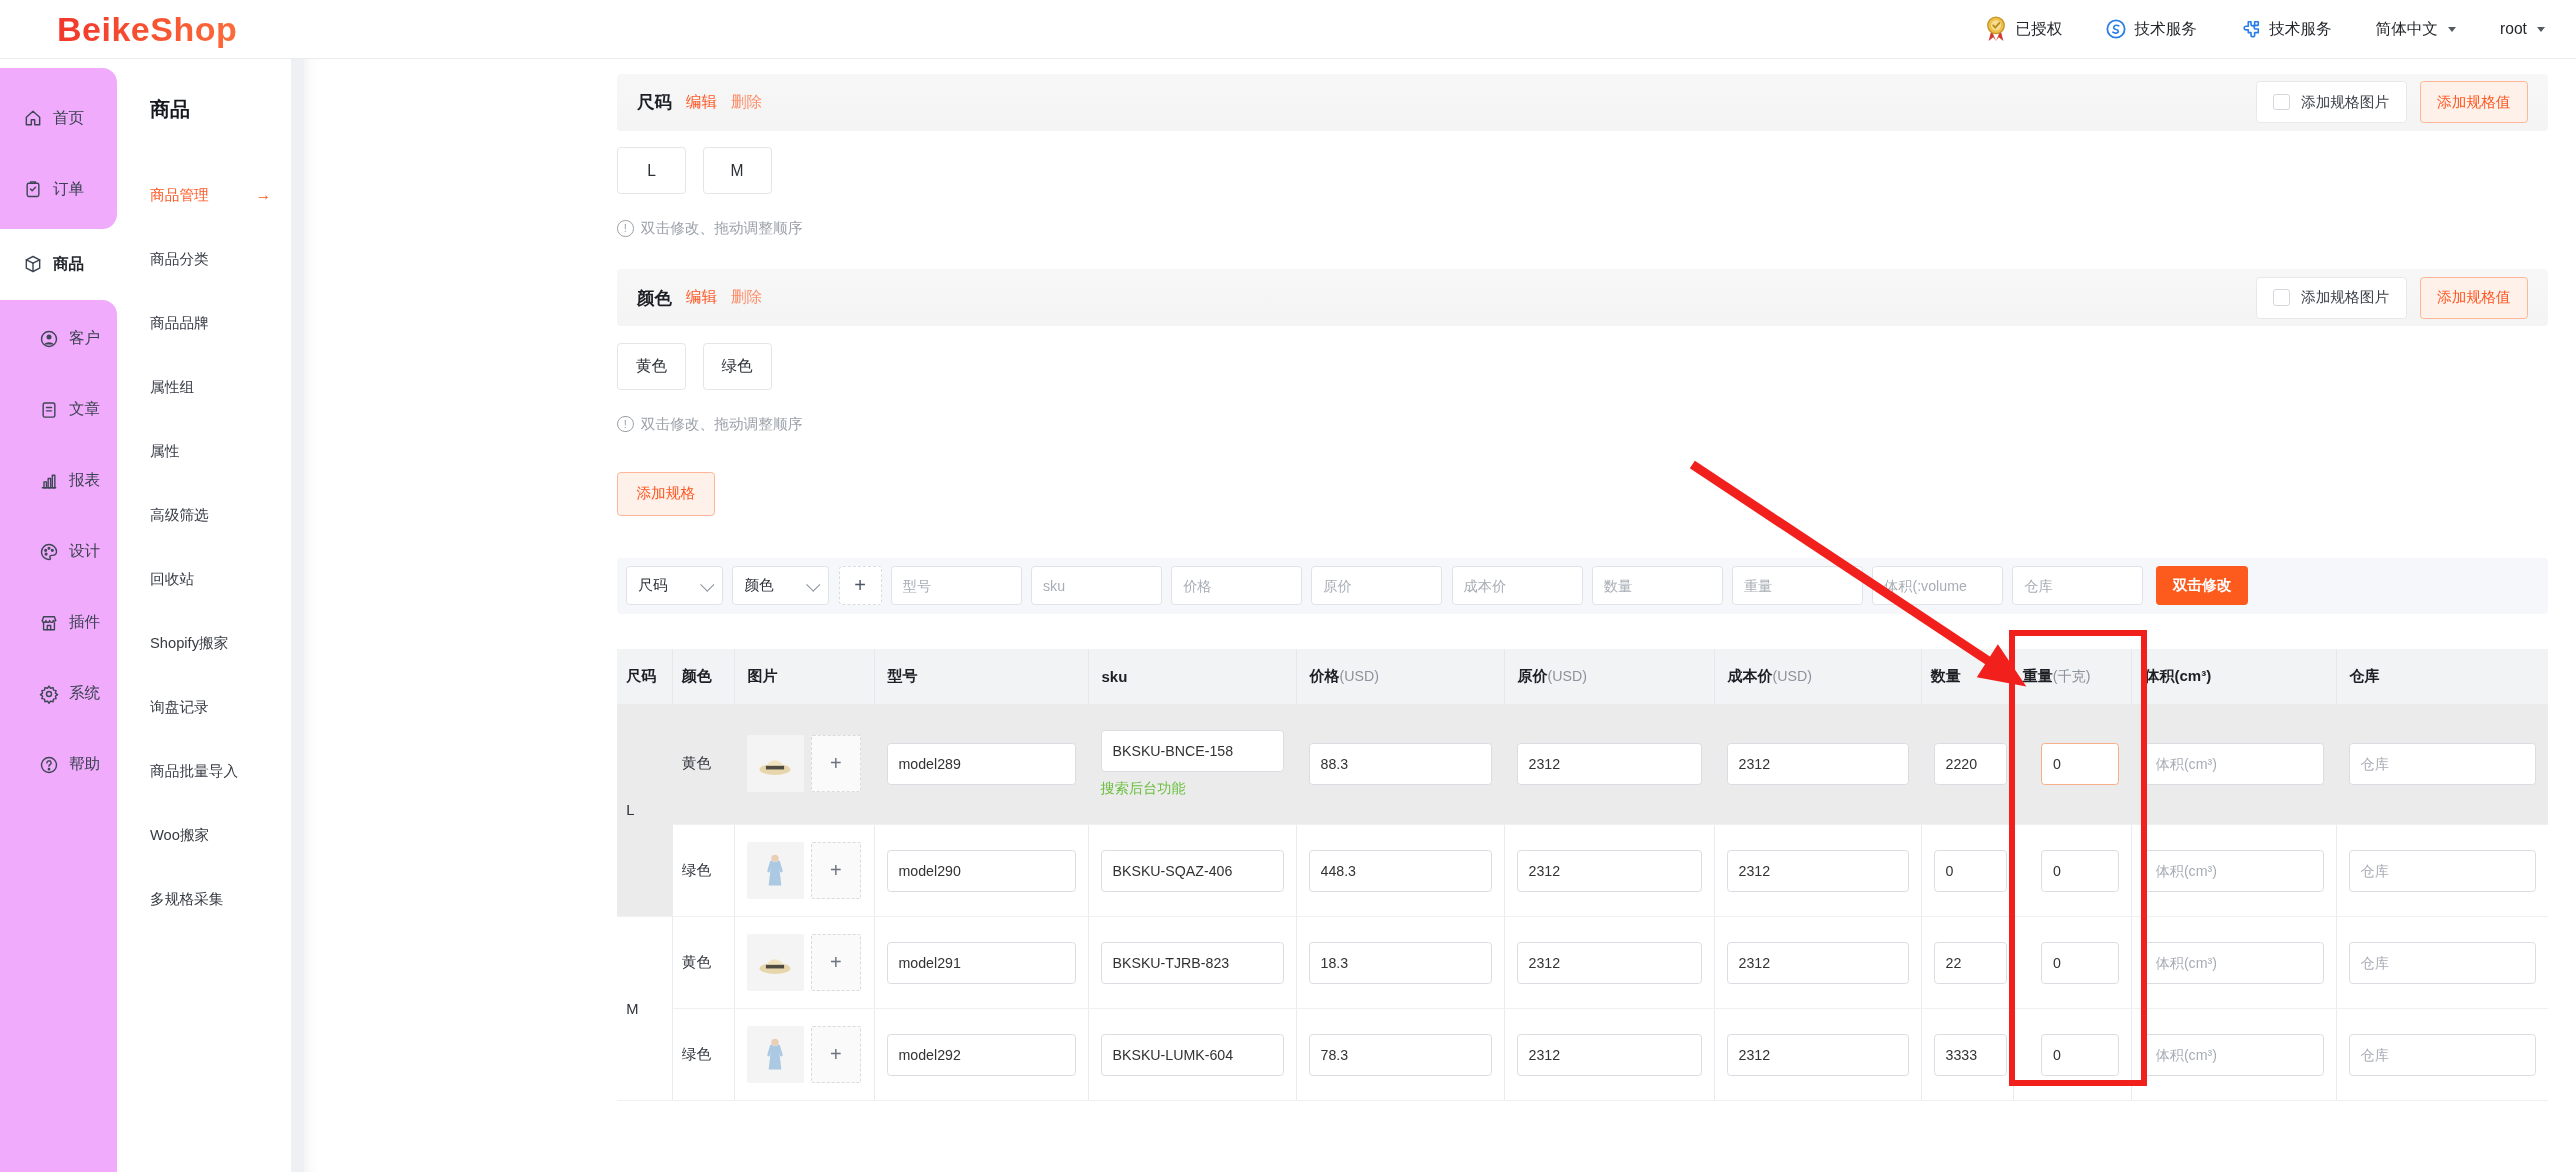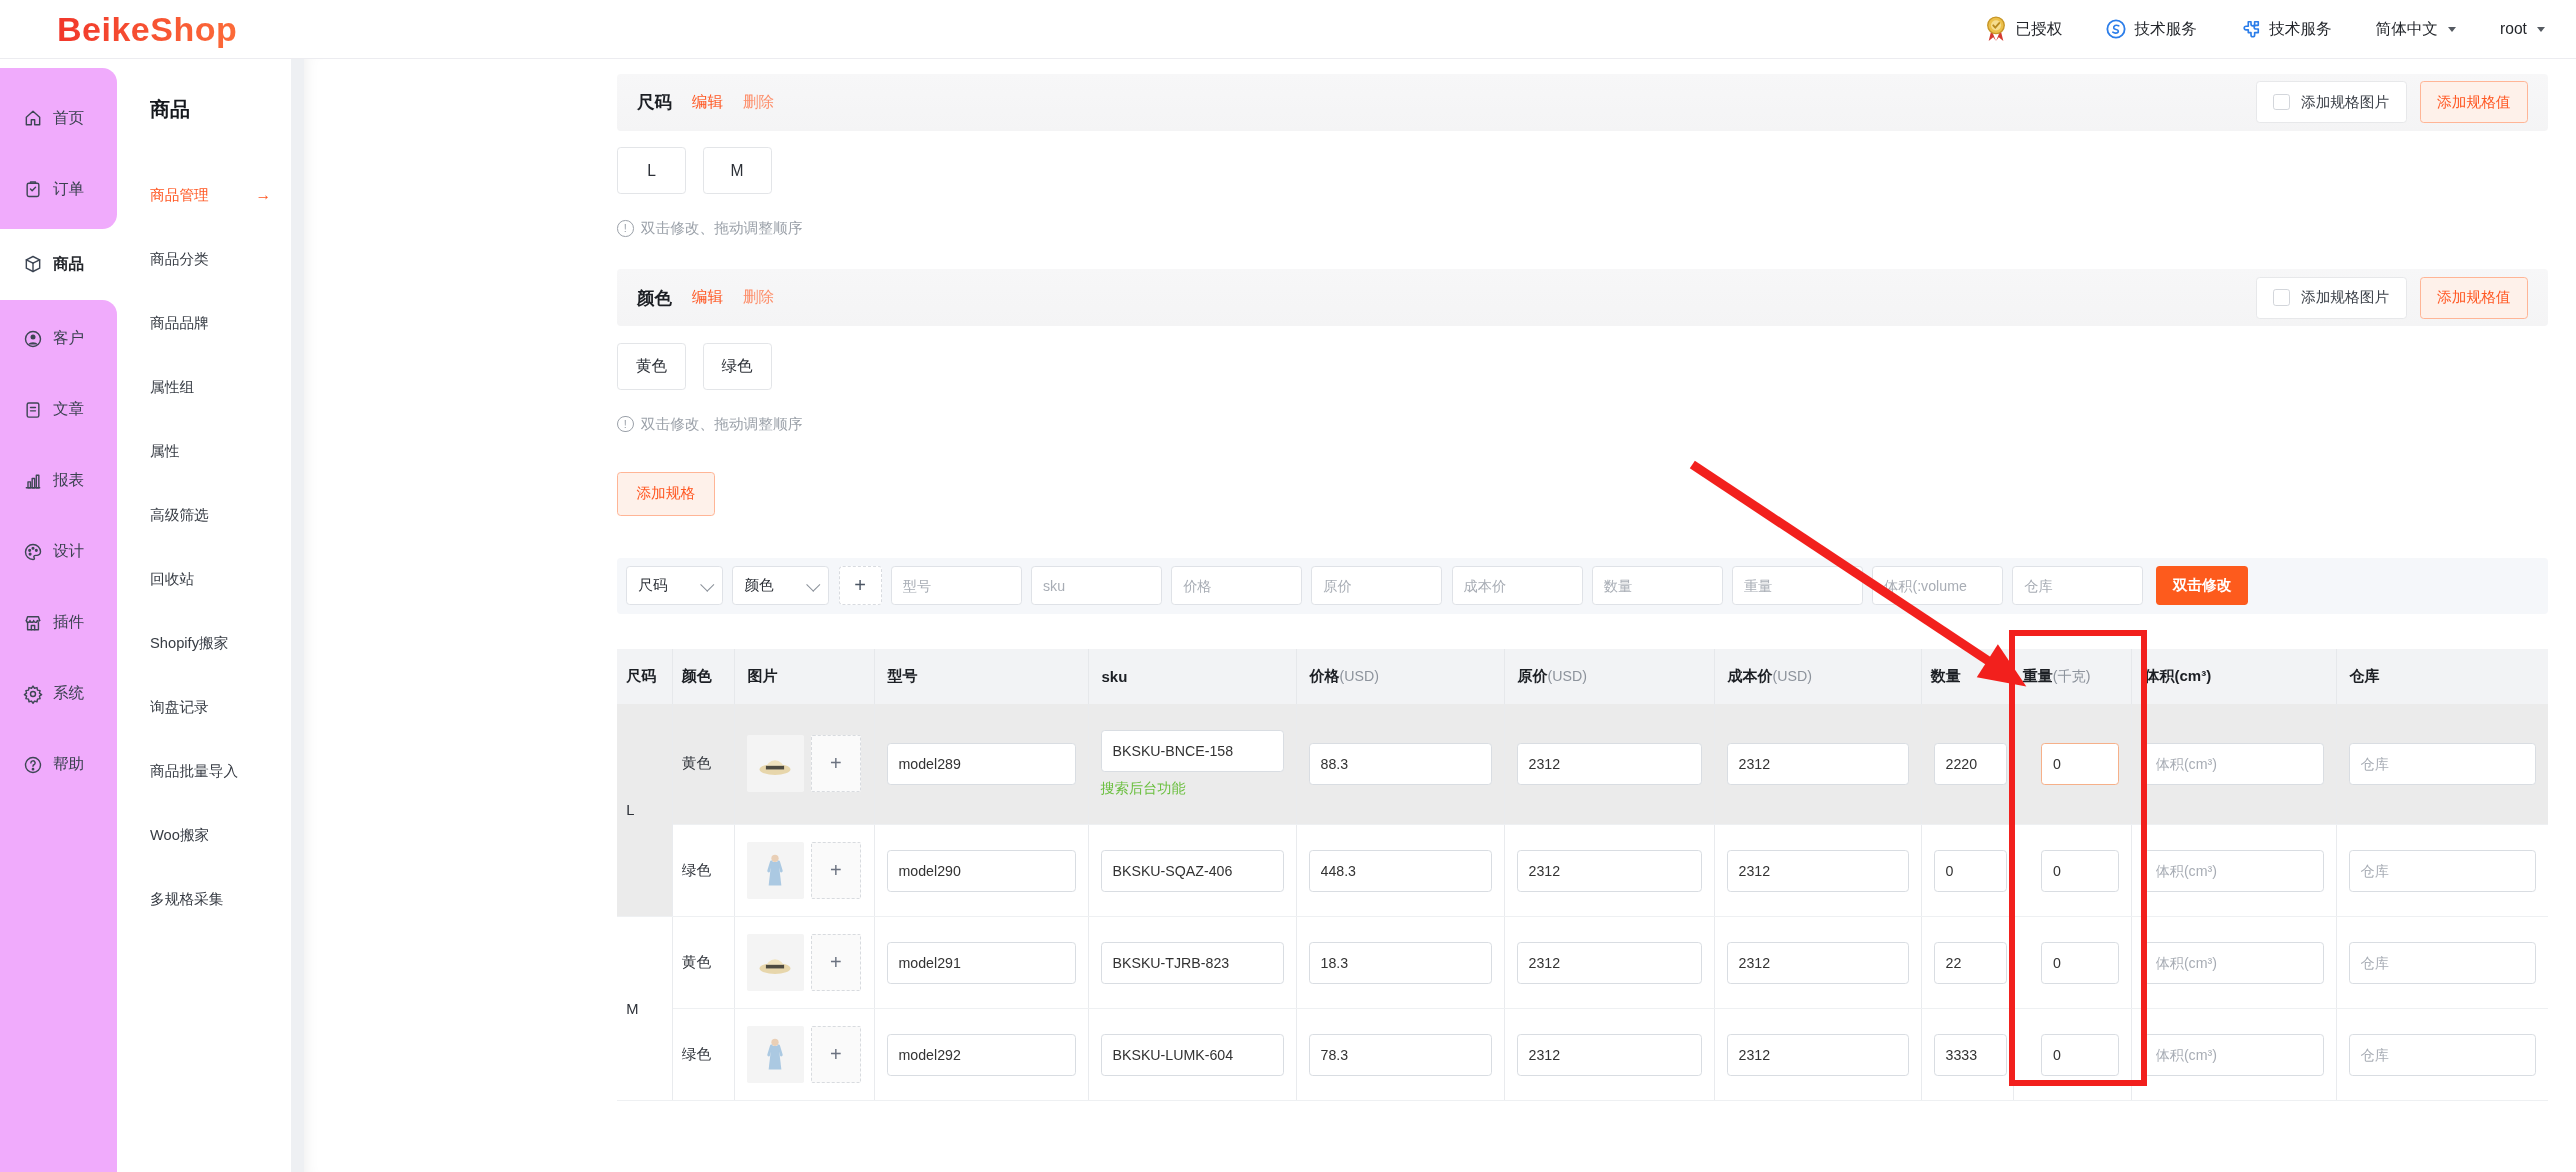--- a/index.html
+++ b/index.html
@@ -20,21 +20,21 @@
   .top-item { display:flex; align-items:center; gap:8.3px; cursor:pointer; white-space:nowrap; }
   .caret { width:0; height:0; border-left:4.6px solid transparent; border-right:4.6px solid transparent; border-top:5.5px solid #555a61; margin-left:1.8px; }
 
   
   .bodyrow { display:flex; height:1114px; }
 
   
   .sidebar { width:117px; background:#fff; display:flex; flex-direction:column; flex-shrink:0; }
   .side-seg { background:#f0abfc; }
   .seg-top { margin-top:9.2px; border-radius:0 14.7px 14.7px 0; padding:14.7px 0 3.7px; }
-  .seg-bottom { flex:1; border-radius:0 14.7px 0 0; padding-top:3.7px; }
+  .seg-bottom { flex:1; border-radius:0 14.7px 0 0; padding-top:3.7px;padding-left:16px; }
   .side-item { height:71px; display:flex; align-items:center; padding-left:23px; gap:10px;
                font-size:15.6px; color:#39414f; cursor:pointer; }
   .side-item.active { background:#fff; font-weight:bold; color:#23262b; height:71px; }
   .side-ic { width:20px; height:20px; flex-shrink:0; display:inline-flex; }
   .side-ic svg { width:20px; height:20px; stroke:#3d4654; fill:none; stroke-width:1.7; stroke-linecap:round; stroke-linejoin:round; }
 
   
   .submenu { width:174px; background:#fff; flex-shrink:0; padding:37px 0 0 33px; }
   .submenu-title { font-size:20px; font-weight:bold; color:#15181d; }
   .submenu-list { margin-top:40px; }
@@ -44,21 +44,21 @@
   .scrollstrip { width:13px; background:#eef0f3; flex-shrink:0; }
 
   
   .main { flex:1; position:relative; padding:14.7px 0 0 313px; background:#fff;
           box-shadow:inset 13px 0 16.5px -14.7px rgba(0,0,0,.10); }
   .content { width:1931px; }
 
   .spec-band { height:57px; background:linear-gradient(#f7f7f8,#f4f4f5); border-radius:3.7px;
                display:flex; align-items:center; padding:0 20px; }
   .spec-title { font-size:17.4px; font-weight:bold; color:#1c1f24; }
-  .spec-link { font-size:15.6px; margin-left:20px; cursor:pointer; }
+  .spec-link { font-size:15.6px; margin-left:14px; cursor:pointer; }
   .spec-link.edit { color:#ff5722; }
   .spec-link.del { color:#fd8e6a; }
   .band-right { margin-left:auto; display:flex; align-items:center; gap:13px; }
   .chk-btn { height:42px; background:#fff; border:0.9px solid #e7e8ea; border-radius:3.7px;
              display:flex; align-items:center; gap:11px; padding:0 16.5px; font-size:14.7px; color:#3c4149; cursor:pointer; }
   .checkbox { width:16.5px; height:16.5px; border:0.9px solid #d3d6db; border-radius:2.8px; background:#fff; }
   .btn-outline-orange { height:42px; background:#fef1ea; border:0.9px solid #ffb596; border-radius:3.7px;
              color:#ff5722; font-size:14.7px; padding:0 16.5px; display:flex; align-items:center; cursor:pointer; }
   .chips { display:flex; gap:16.5px; margin:16.5px 0 0; }
   .chip { min-width:69px; height:47px; background:#fff; border:0.9px solid #e3e5e8; border-radius:3.7px;

